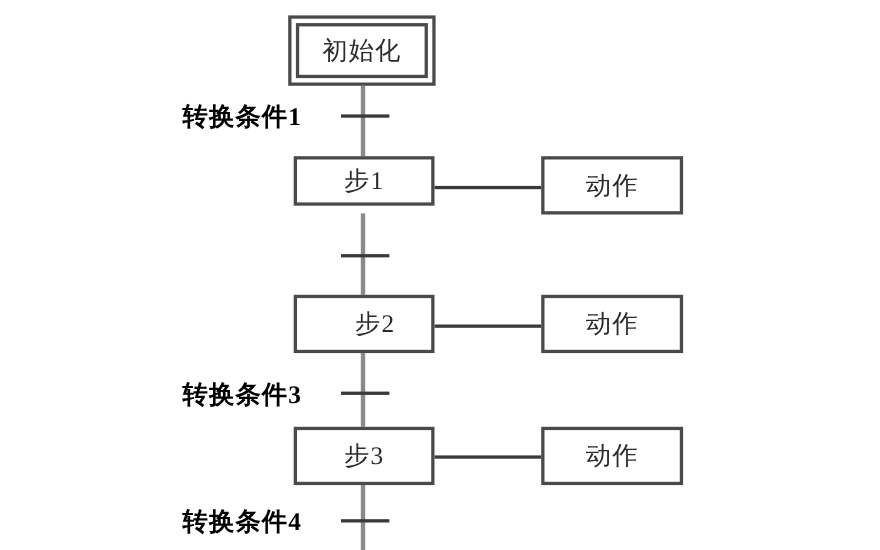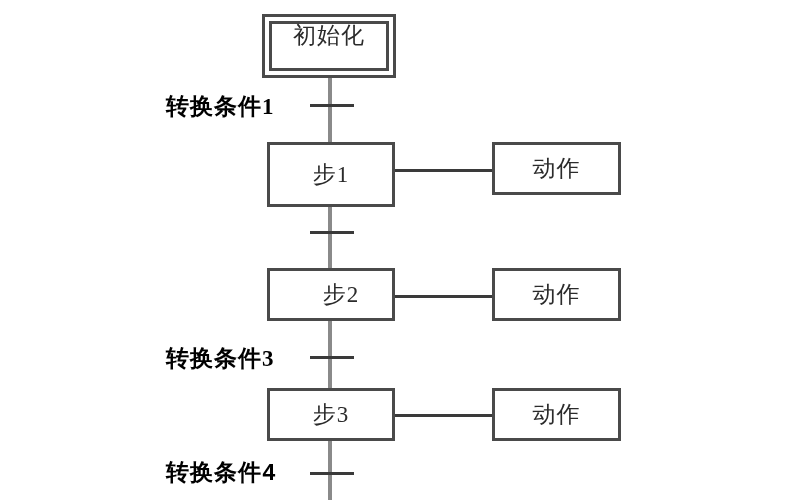--- a/index.html
+++ b/index.html
@@ -69,20 +69,21 @@
     padding: 4px;
     z-index: 2;
   }
   .box-double > .inner {
     box-sizing: border-box;
     width: 100%;
     height: 100%;
     border: 3px solid #4a4a4a;
     background: #ffffff;
     display: flex;
+    align-items: center;
     justify-content: center;
   }
 
   .box-label {
     font-family: "Liberation Serif", "DejaVu Serif", serif;
     font-size: 23px;
     color: #2b2b2b;
     letter-spacing: 1px;
     line-height: 1;
     white-space: nowrap;
@@ -112,21 +113,21 @@
 
   <div class="box-double" style="left:262px; top:14px; width:134px; height:64px;">
     <div class="inner">
       <span class="box-label">初始化</span>
     </div>
   </div>
 
   <div class="tick" style="left:310px; top:104px; width:44px;"></div>
   <div class="cond-label" style="left:166px; top:95px;">转换条件1</div>
 
-  <div class="box" style="left:267px; top:142px; width:128px; height:65px;">
+  <div class="box" style="left:267px; top:142px; width:128px; height:45px;">
     <span class="box-label">步1</span>
   </div>
   <div class="branch" style="left:393px; top:169px; width:101px;"></div>
   <div class="box" style="left:492px; top:142px; width:129px; height:53px;">
     <span class="box-label">动作</span>
   </div>
 
   <div class="tick" style="left:310px; top:231px; width:44px;"></div>
 
   <div class="box" style="left:267px; top:268px; width:128px; height:53px;padding-left:20px;">
@@ -142,15 +143,15 @@
 
   <div class="box" style="left:267px; top:388px; width:128px; height:53px;">
     <span class="box-label">步3</span>
   </div>
   <div class="branch" style="left:393px; top:414px; width:101px;"></div>
   <div class="box" style="left:492px; top:388px; width:129px; height:53px;">
     <span class="box-label">动作</span>
   </div>
 
   <div class="tick" style="left:310px; top:472px; width:44px;"></div>
-  <div class="cond-label" style="left:166px; top:463px;font-family:Liberation Mono, monospace;">转换条件4</div>
+  <div class="cond-label" style="left:166px; top:463px;">转换条件4</div>
 
 </div>
 
 </body></html>

